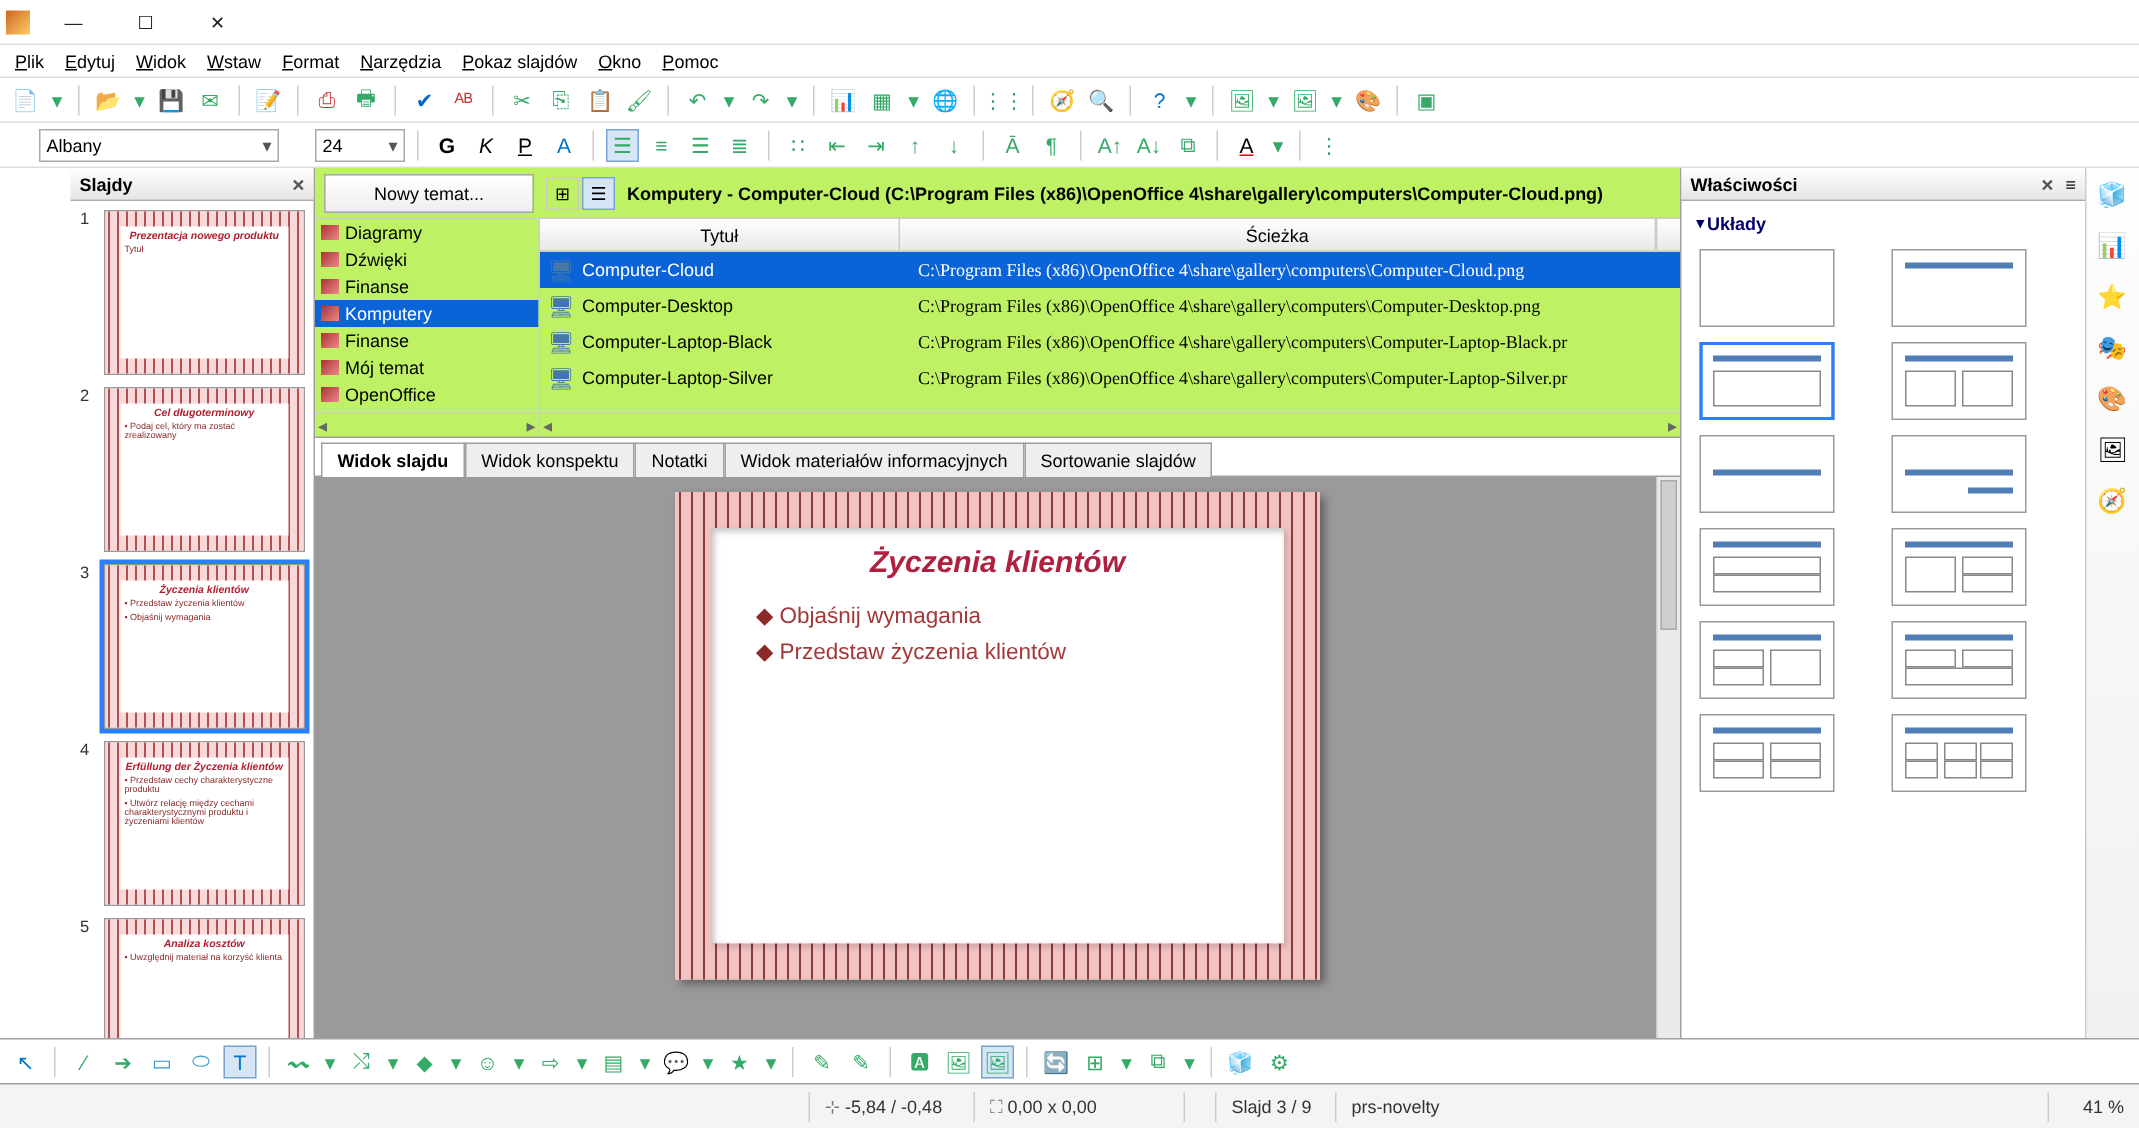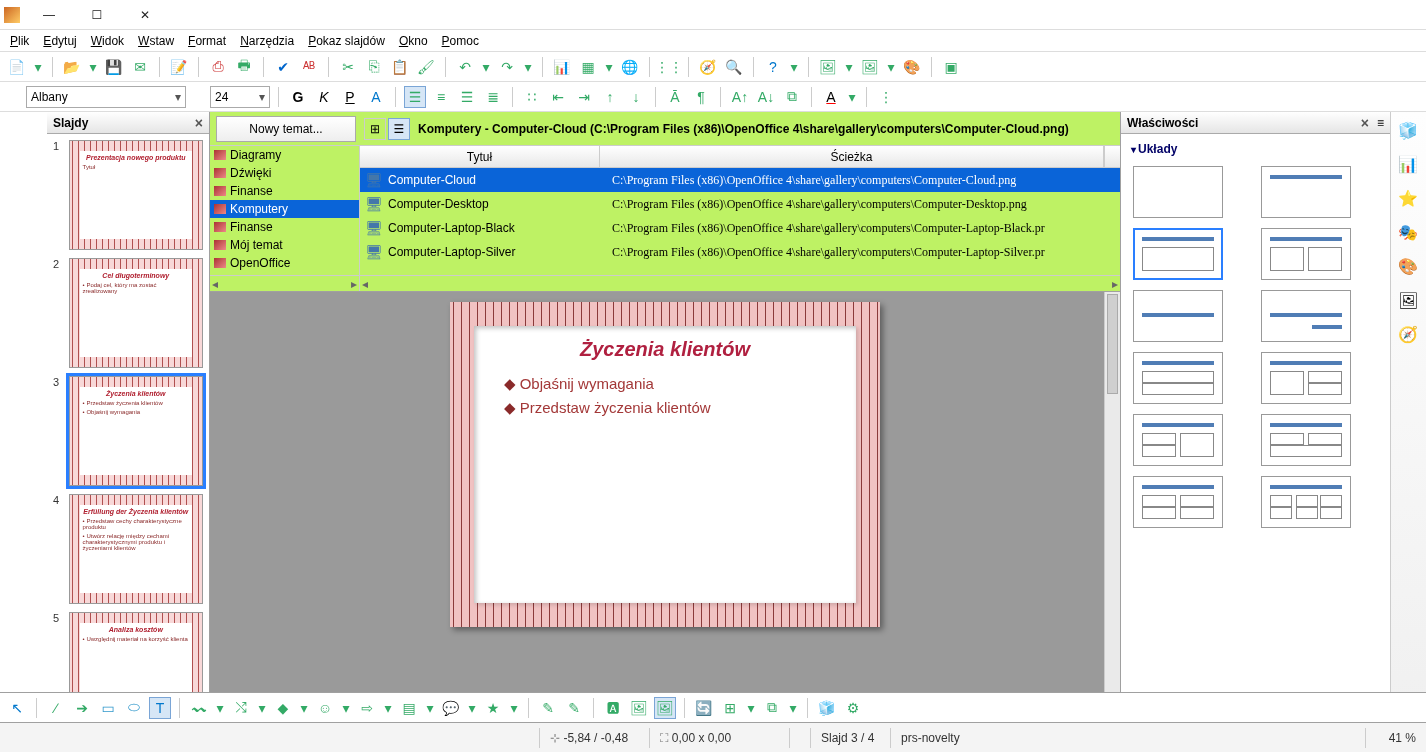--- a/index.html
+++ b/index.html
@@ -353,20 +353,27 @@
               </div>
             </div>
           <div class="scroll-x">
               <span>◂</span>
               <span>▸</span>
             </div>
         </div>
       </div>
     </div>
 
+    <div class="tabs" id="view-tabs">
+        <div class="tab active">Widok slajdu</div>
+        <div class="tab">Widok konspektu</div>
+        <div class="tab">Notatki</div>
+        <div class="tab">Widok materiałów informacyjnych</div>
+        <div class="tab">Sortowanie slajdów</div>
+      </div>
 
     <div class="editor">
       <div class="editor-inner">
         <div class="slide-big">
           <div class="slide-frame"></div>
           <div class="slide-inner">
             <div class="slide-title">Życzenia klientów</div>
             <div id="slide-bullets">
                 <div class="slide-bul">Objaśnij wymagania</div>
                 <div class="slide-bul">Przedstaw życzenia klientów</div>
@@ -511,16 +518,16 @@
   <span class="sep"></span>
   <span class="tbtn">🧊</span>
   <span class="tbtn">⚙</span>
 </div>
 
 <div class="statusbar">
   <div class="status-cell" style="width:540px"></div>
   <div class="status-cell" style="width:110px"><span style="color:#777">⊹ </span><span>-5,84 / -0,48</span></div>
   <div class="status-cell" style="width:140px"><span style="color:#777">⛶ </span><span>0,00 x 0,00</span></div>
   <div class="status-cell" style="width:20px"></div>
-  <div class="status-cell" style="width:80px">Slajd 3 / 4</div>
+  <div class="status-cell" style="width:80px">Slajd 3 / 9</div>
   <div class="status-cell" style="flex:1">prs-novelty</div>
   <div class="status-cell" style="width:60px;border-right:none;text-align:right">41 %</div>
 </div>
 
 </body></html>

